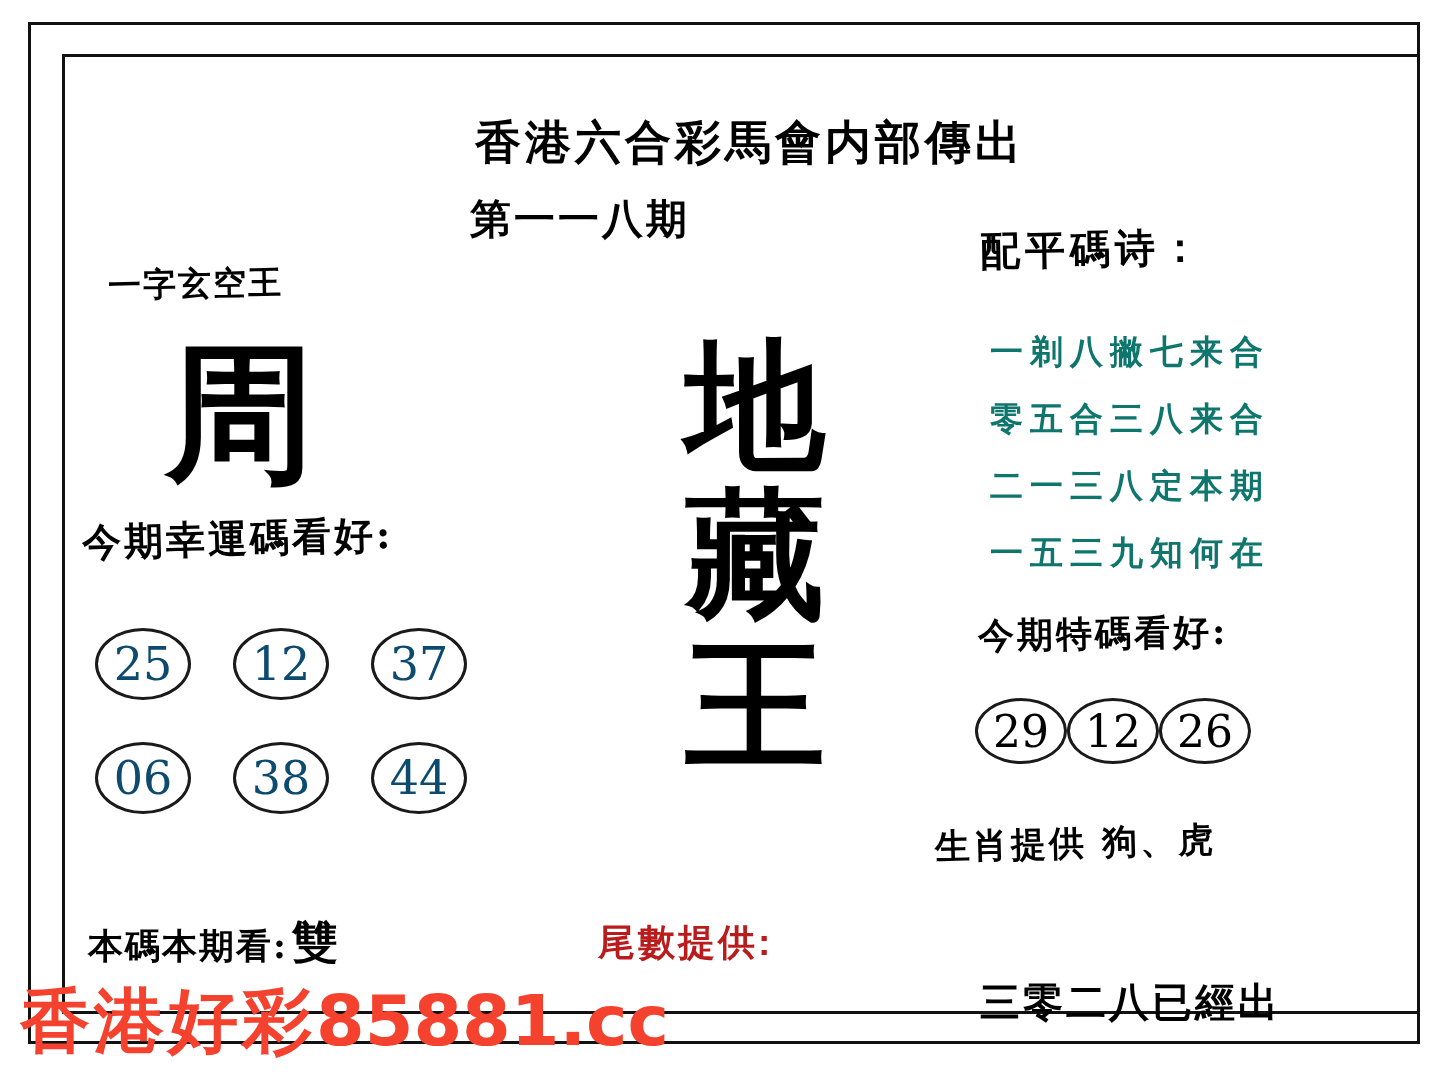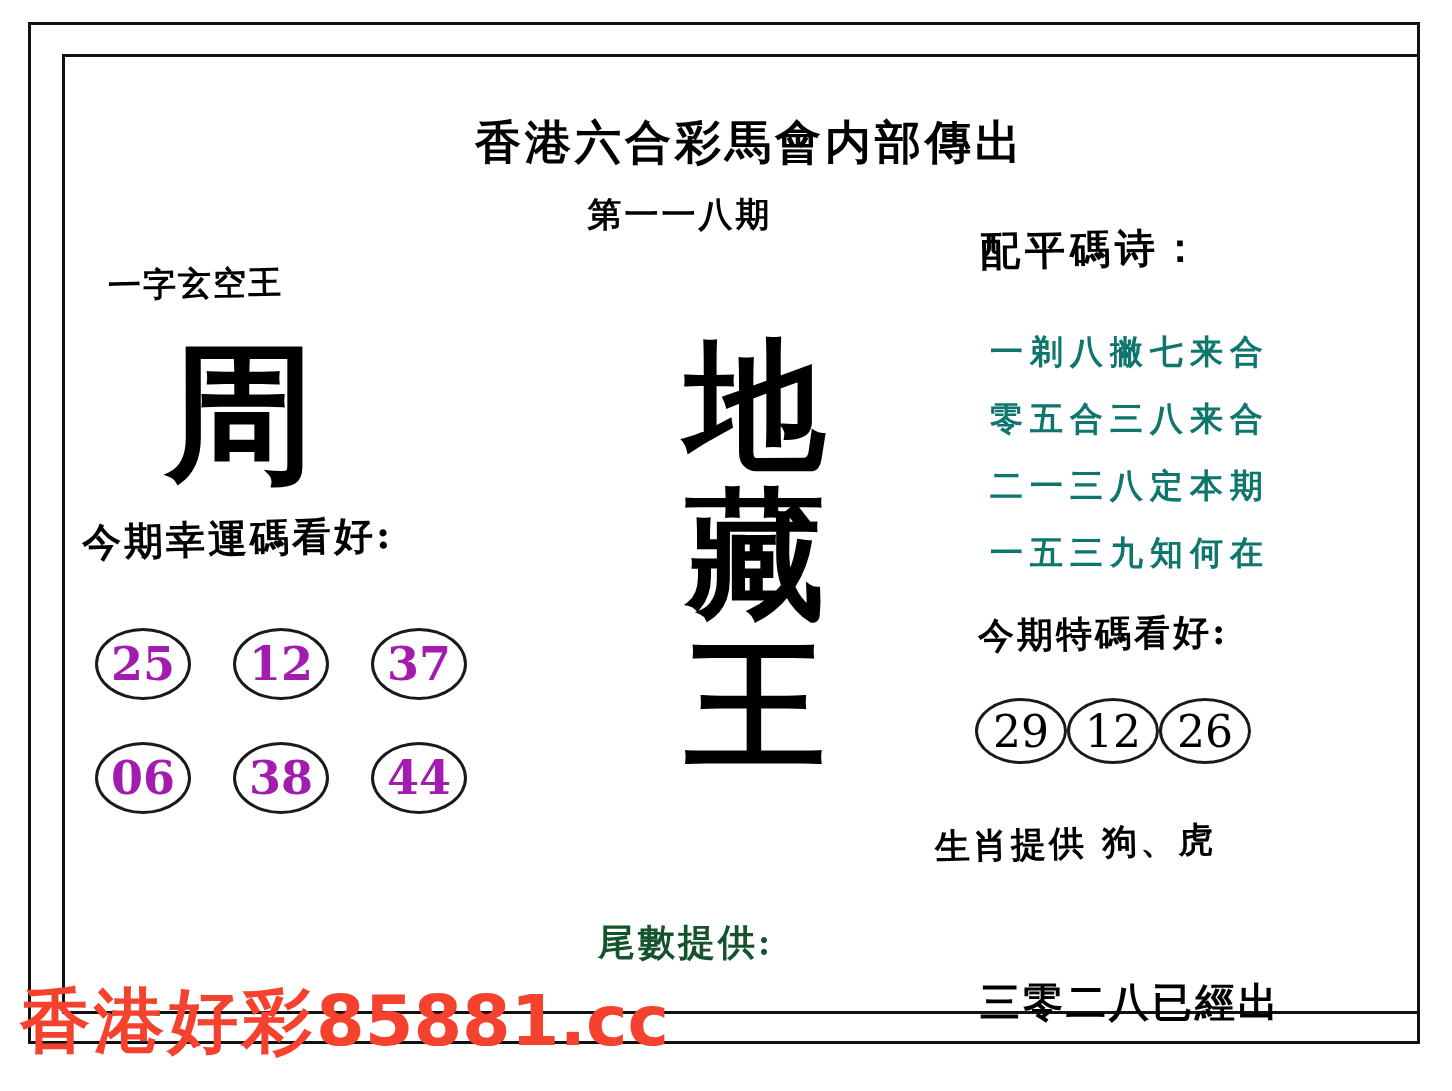--- a/index.html
+++ b/index.html
@@ -55,24 +55,23 @@
     letter-spacing: 4px;
     color: #000000;
     white-space: nowrap;
     margin-top: 20px;
   }
   .issue {
     position: absolute;
     left: 470px;
     top: 192px;
     width: 420px;
-    text-align: center;
-    font-family: "DejaVu Serif", serif;
-    font-weight: bold;
-    font-size: 34px;
+    font-family: "DejaVu Serif", serif;
+    font-weight: bold;
+    font-size: 41px;
     letter-spacing: 3px;
     color: #000000;
     white-space: nowrap;
   }
   
   .left-label {
     position: absolute;
     left: 108px;
     top: 262px;
     font-family: "DejaVu Serif", serif;
@@ -119,22 +118,22 @@
     gap: 42px;
     margin-bottom: 36px;
   }
   .ball {
     width: 96px;
     height: 72px;
     border: 3px solid #1a1a1a;
     border-radius: 50%;
     font-family: "DejaVu Serif", serif;
     font-size: 46px;
-    font-weight: bold;
-    color: #a21caf;
+    font-weight: normal;
+    color: #0c4a6e;
     display: flex;
     align-items: center;
     justify-content: center;
     box-sizing: border-box;
     background: #ffffff;
   }
   .ball.r2 { transform: translateY(6px); }
   .bottom-left {
     position: absolute;
     left: 88px;
@@ -162,25 +161,25 @@
     font-size: 140px;
     line-height: 150px;
     letter-spacing: 0;
     color: #000000;
   }
   .center-vertical span { display: block; }
   .tail-label {
     position: absolute;
     left: 598px;
     top: 918px;
-    font-family: Liberation Serif, serif;
+    font-family: Liberation Sans, sans-serif;
     font-weight: bold;
     font-size: 37px;
     letter-spacing: 3px;
-    color: #14532d;
+    color: #b91c1c;
     white-space: nowrap;
   }
   .tail-nums {
     position: absolute;
     left: 618px;
     top: 972px;
     font-family: "DejaVu Serif", serif;
     font-size: 46px;
     letter-spacing: 6px;
     color: #000000;
@@ -316,20 +315,23 @@
       <div class="ball">12</div>
       <div class="ball">37</div>
     </div>
     <div class="ball-row">
       <div class="ball r2">06</div>
       <div class="ball r2">38</div>
       <div class="ball r2">44</div>
     </div>
   </div>
 
+  <div class="bottom-left">
+    <span>本碼本期看:</span><span class="answer">雙</span>
+  </div>
 
   <div class="center-vertical">
     <span>地</span>
     <span>藏</span>
     <span>王</span>
   </div>
   <div class="tail-label">尾數提供:</div>
 
   <div class="right-title">配平碼诗：</div>
   <div class="poem">

